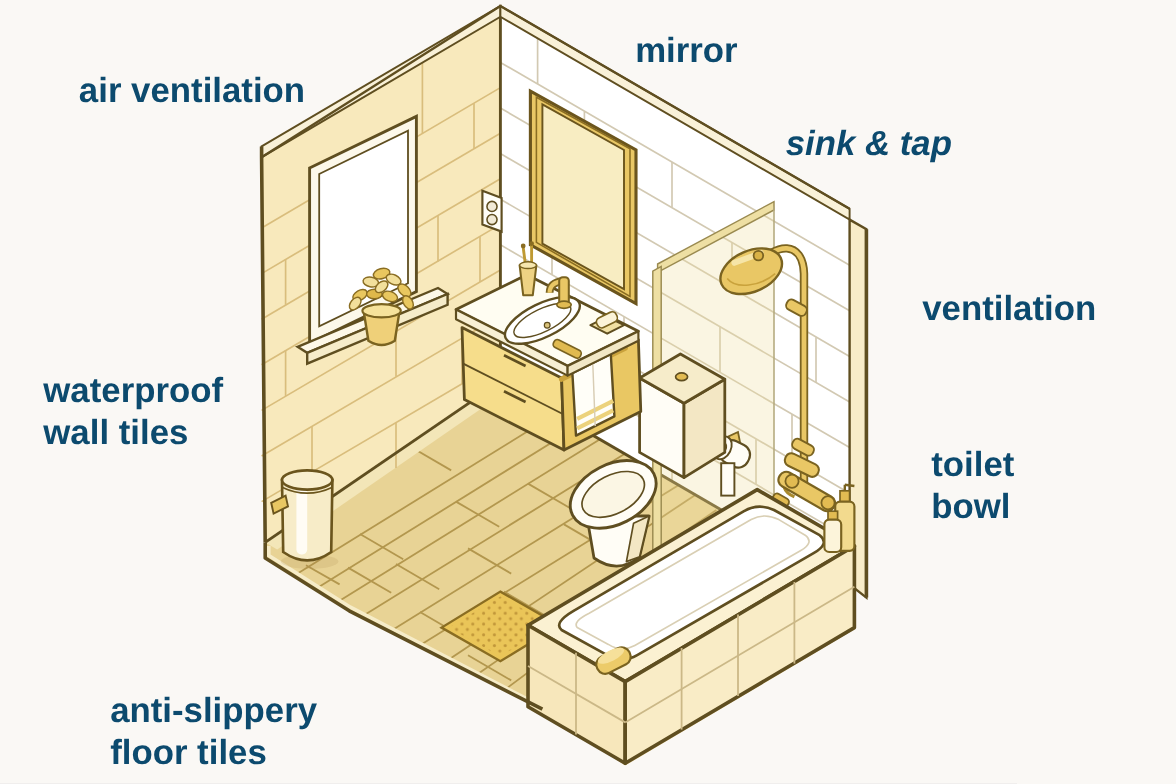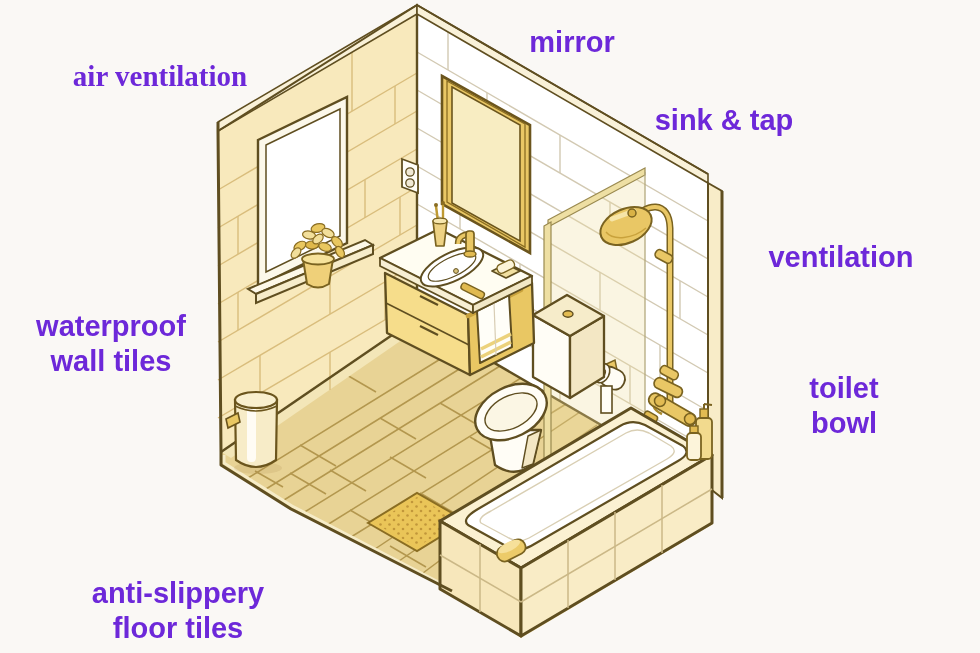--- a/index.html
+++ b/index.html
@@ -5,26 +5,26 @@
   html,body{margin:0;padding:0;background:#e8e8e8;}
   .stage{
     position:relative;width:980px;height:653px;margin:0 auto;
     background:#faf8f5;overflow:hidden;
     font-family:"Liberation Sans",sans-serif;
   }
   .stage svg{position:absolute;left:0;top:0;}
   .lbl{
     position:absolute;transform:translate(-50%,-50%);
     font-weight:700;font-size:29px;line-height:1.22;
-    color:#6d28d9;white-space:pre-line;text-align:center;
+    color:#0c4a6e;white-space:pre-line;text-align:left;
     -webkit-user-select:none;user-select:none;
   }
-  .lbl-air{left:160px;top:77px;font-family:Liberation Serif, serif;}
+  .lbl-air{left:160px;top:77px;}
   .lbl-mirror{left:572px;top:43px;}
-  .lbl-sink{left:724px;top:121px;}
+  .lbl-sink{left:724px;top:121px;font-style:italic;}
   .lbl-shower{left:841px;top:258px;}
   .lbl-waterproof{left:111px;top:344px;}
   .lbl-toilet{left:828px;top:406px;margin-left:16px;}
   .lbl-antislip{left:178px;top:567px;margin-top:44px;}
   .lbl-bathtub{left:770px;top:586px;}
 </style>
 </head>
 <body>
 
 <div class="stage">

